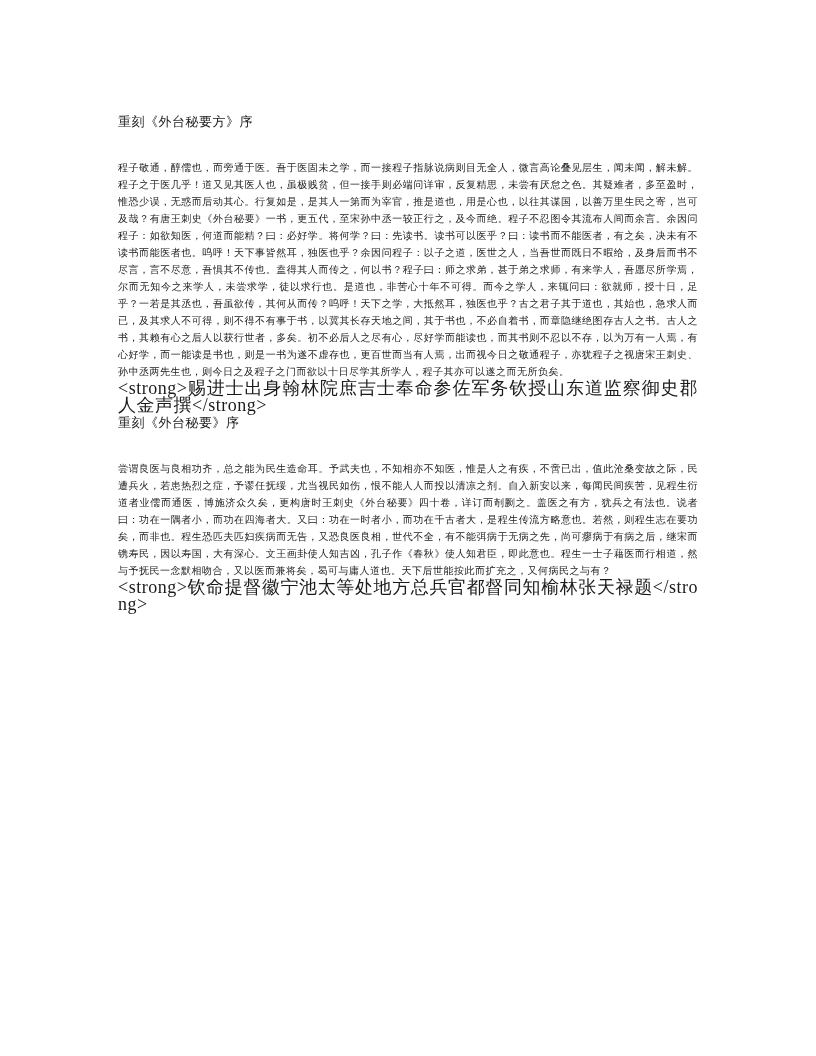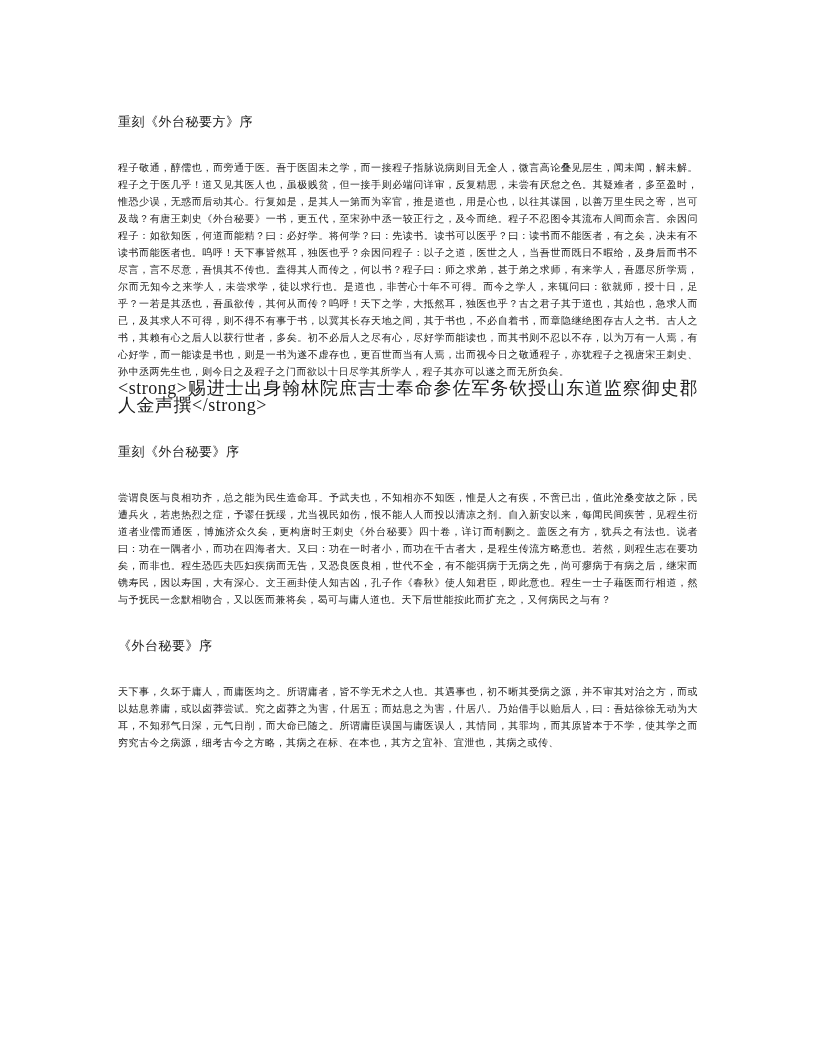--- a/index.html
+++ b/index.html
@@ -13,21 +13,21 @@
     height: 1056px;
     margin: 0 auto;
     background: #ffffff;
     box-sizing: border-box;
     padding: 113px 118px 40px 118px;
     overflow: hidden;
     font-family: "Liberation Serif", "DejaVu Serif", serif;
     color: #1b1b1b;
   }
   .section { margin: 0; }
-  .section + .section { margin-top: 29px; }
+  .section + .section { }
   .section-title {
     margin: 0 0 29px 0;
     font-size: 13px;
     font-weight: normal;
     line-height: 17px;
     letter-spacing: 0.5px;
   }
   .section-body {
     margin: 0;
     font-size: 10px;
@@ -52,20 +52,17 @@
 
   <div class="section">
     <h2 class="section-title">重刻《外台秘要方》序</h2>
     <p class="section-body">程子敬通，醇儒也，而旁通于医。吾于医固未之学，而一接程子指脉说病则目无全人，微言高论叠见层生，闻未闻，解未解。程子之于医几乎！道又见其医人也，虽极贱贫，但一接手则必端问详审，反复精思，未尝有厌怠之色。其疑难者，多至盈时，惟恐少误，无惑而后动其心。行复如是，是其人一第而为宰官，推是道也，用是心也，以往其谋国，以善万里生民之寄，岂可及哉？有唐王刺史《外台秘要》一书，更五代，至宋孙中丞一较正行之，及今而绝。程子不忍图令其流布人间而余言。余因问程子：如欲知医，何道而能精？曰：必好学。将何学？曰：先读书。读书可以医乎？曰：读书而不能医者，有之矣，决未有不读书而能医者也。呜呼！天下事皆然耳，独医也乎？余因问程子：以子之道，医世之人，当吾世而既日不暇给，及身后而书不尽言，言不尽意，吾惧其不传也。盍得其人而传之，何以书？程子曰：师之求弟，甚于弟之求师，有来学人，吾愿尽所学焉，尔而无知今之来学人，未尝求学，徒以求行也。是道也，非苦心十年不可得。而今之学人，来辄问曰：欲就师，授十日，足乎？一若是其丞也，吾虽欲传，其何从而传？呜呼！天下之学，大抵然耳，独医也乎？古之君子其于道也，其始也，急求人而已，及其求人不可得，则不得不有事于书，以冀其长存天地之间，其于书也，不必自着书，而章隐继绝图存古人之书。古人之书，其赖有心之后人以获行世者，多矣。初不必后人之尽有心，尽好学而能读也，而其书则不忍以不存，以为万有一人焉，有心好学，而一能读是书也，则是一书为遂不虚存也，更百世而当有人焉，出而视今日之敬通程子，亦犹程子之视唐宋王刺史、孙中丞两先生也，则今日之及程子之门而欲以十日尽学其所学人，程子其亦可以遂之而无所负矣。</p>
     <p class="section-signature">&lt;strong&gt;赐进士出身翰林院庶吉士奉命参佐军务钦授山东道监察御史郡人金声撰&lt;/strong&gt;</p>
   </div>
 
   <div class="section">
     <h2 class="section-title">重刻《外台秘要》序</h2>
     <p class="section-body">尝谓良医与良相功齐，总之能为民生造命耳。予武夫也，不知相亦不知医，惟是人之有疾，不啻已出，值此沧桑变故之际，民遭兵火，若患热烈之症，予谬任抚绥，尤当视民如伤，恨不能人人而投以清凉之剂。自入新安以来，每闻民间疾苦，见程生衍道者业儒而通医，博施济众久矣，更构唐时王刺史《外台秘要》四十卷，详订而剞劂之。盖医之有方，犹兵之有法也。说者曰：功在一隅者小，而功在四海者大。又曰：功在一时者小，而功在千古者大，是程生传流方略意也。若然，则程生志在要功矣，而非也。程生恐匹夫匹妇疾病而无告，又恐良医良相，世代不全，有不能弭病于无病之先，尚可瘳病于有病之后，继宋而镌寿民，因以寿国，大有深心。文王画卦使人知吉凶，孔子作《春秋》使人知君臣，即此意也。程生一士子藉医而行相道，然与予抚民一念默相吻合，又以医而兼将矣，曷可与庸人道也。天下后世能按此而扩充之，又何病民之与有？</p>
+    <p class="section-signature">&lt;strong&gt;钦命提督徽宁池太等处地方总兵官都督同知榆林张天禄题&lt;/strong&gt;</p>
   </div>
 
-  <div class="section">
-    <h2 class="section-title">《外台秘要》序</h2>
-    <p class="section-body">天下事，久坏于庸人，而庸医均之。所谓庸者，皆不学无术之人也。其遇事也，初不晰其受病之源，并不审其对治之方，而或以姑息养庸，或以卤莽尝试。究之卤莽之为害，什居五；而姑息之为害，什居八。乃始借手以贻后人，曰：吾姑徐徐无动为大耳，不知邪气日深，元气日削，而大命已随之。所谓庸臣误国与庸医误人，其情同，其罪均，而其原皆本于不学，使其学之而穷究古今之病源，细考古今之方略，其病之在标、在本也，其方之宜补、宜泄也，其病之或传、</p>
-  </div>
 
 </div>
 
 </body></html>

